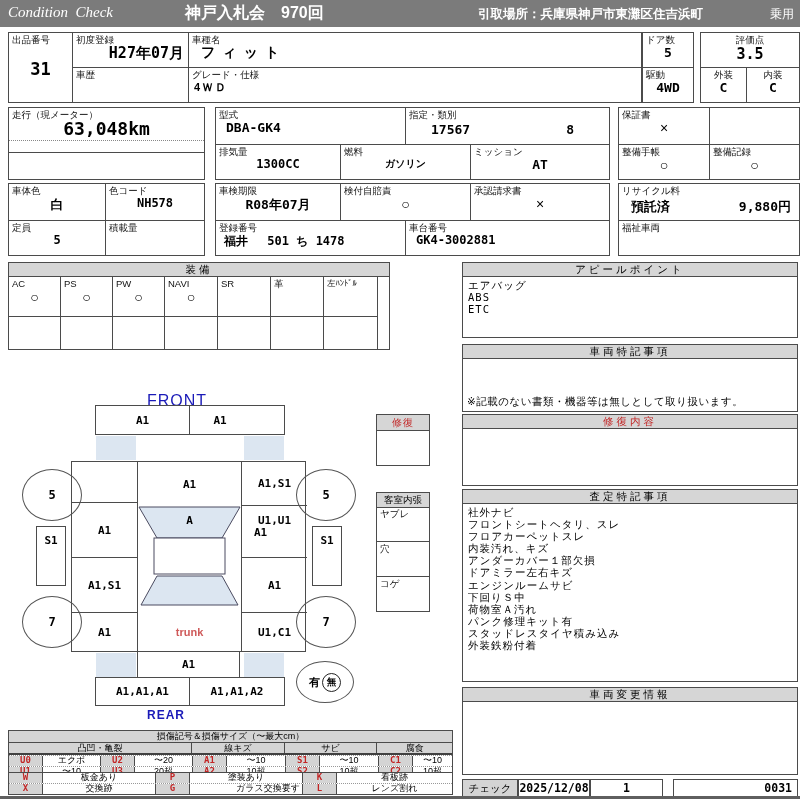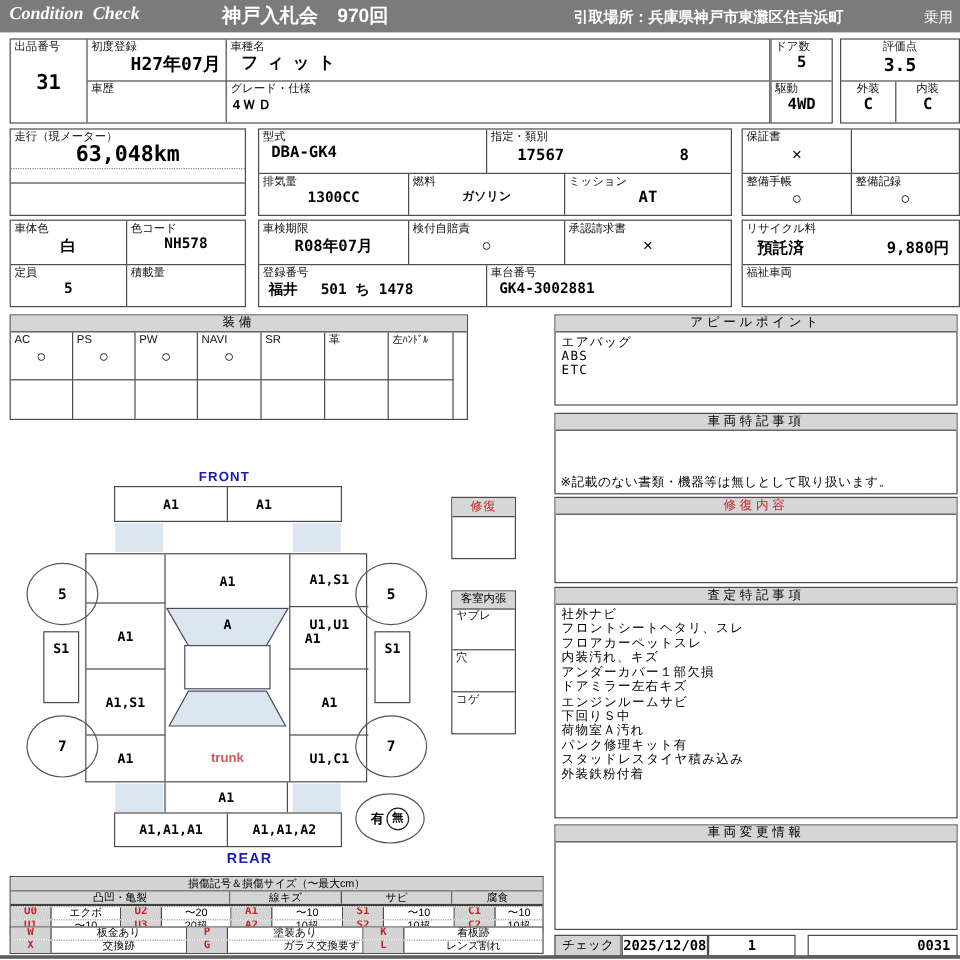--- a/index.html
+++ b/index.html
@@ -30,21 +30,21 @@
   .lg-g{box-sizing:border-box;border-right:1px solid #4b4b4b;font-size:9px;line-height:10px;text-align:center;background:#d4d4d4;overflow:hidden;}
   .lg-g:last-child{border-right:none;}
   .seclist{font-size:10.5px;line-height:12.1px;padding:2px 0 0 5px;letter-spacing:1px;}
 </style>
 </head>
 <body>
 
 <div id="page">
 
   <div class="abs hdrbar" style="left:0;top:0;width:800px;height:27px;">
-    <div class="abs" style="left:8px;top:4px;font-family:'Liberation Serif','DejaVu Serif',serif;font-style:italic;font-weight:bold;font-size:15px;white-space:pre;">Condition  Check</div>
+    <div class="abs" style="left:8px;top:4px;font-family:'Liberation Serif','DejaVu Serif',serif;font-style:italic;font-weight:normal;font-size:15px;white-space:pre;">Condition  Check</div>
     <div class="abs" style="left:185px;top:3px;font-size:16px;font-weight:bold;white-space:pre;">神戸入札会　970回</div>
     <div class="abs" style="left:478px;top:6px;font-size:12.5px;font-weight:bold;white-space:nowrap;">引取場所：兵庫県神戸市東灘区住吉浜町</div>
     <div class="abs" style="right:6px;top:6px;font-size:12px;margin-left:24px;">乗用</div>
   </div>
 
   <div class="abs bx" style="left:8px;top:32px;width:634px;height:71px;">
     <div class="cell br" style="left:0;top:0;width:64px;height:69px;">
       <span class="lbl">出品番号</span>
       <div class="val vc" style="font-size:17px;margin-top:14px;">31</div>
     </div>
@@ -295,21 +295,21 @@
       <span class="lbl" style="font-size:9.5px;">ヤブレ</span>
     </div>
     <div class="cell bb" style="left:0;top:49px;width:52px;height:35px;">
       <span class="lbl" style="font-size:9.5px;">穴</span>
     </div>
     <div class="cell" style="left:0;top:84px;width:52px;height:34px;">
       <span class="lbl" style="font-size:9.5px;">コゲ</span>
     </div>
   </div>
 
-  <div class="abs blue" style="left:147px;top:392px;width:80px;text-align:center;font-weight:bold;font-size:11px;letter-spacing:1px;">FRONT</div>
+  <div class="abs blue" style="left:147px;top:392px;width:80px;text-align:left;font-weight:normal;font-size:16px;letter-spacing:1px;">FRONT</div>
 
   <div class="abs bx" style="left:95px;top:405px;width:190px;height:30px;">
     <div class="cell br" style="left:0;top:0;width:94px;height:28px;">
       <div class="dval" style="height:28px;">A1</div>
     </div>
     <div class="cell" style="left:94px;top:0;width:94px;height:28px;">
       <div class="dval" style="height:28px;width:60px;">A1</div>
     </div>
   </div>
 
@@ -367,21 +367,21 @@
     <div class="dval" style="height:24px;">A1</div>
   </div>
   <div class="abs bx" style="left:95px;top:677px;width:190px;height:29px;">
     <div class="cell br" style="left:0;top:0;width:94px;height:27px;">
       <div class="dval" style="height:27px;">A1,A1,A1</div>
     </div>
     <div class="cell" style="left:94px;top:0;width:94px;height:27px;">
       <div class="dval" style="height:27px;">A1,A1,A2</div>
     </div>
   </div>
-  <div class="abs blue" style="left:147px;top:708px;width:80px;text-align:right;font-weight:bold;font-size:12px;letter-spacing:1px;">REAR</div>
+  <div class="abs blue" style="left:147px;top:708px;width:80px;text-align:left;font-weight:bold;font-size:12px;letter-spacing:1px;">REAR</div>
 
   <div class="wheel" style="left:22px;top:469px;width:60px;height:52px;">5</div>
   <div class="wheel" style="left:296px;top:469px;width:60px;height:52px;">5</div>
   <div class="wheel" style="left:22px;top:596px;width:60px;height:52px;">7</div>
   <div class="wheel" style="left:296px;top:596px;width:60px;height:52px;">7</div>
 
   <div class="abs bx" style="left:36px;top:526px;width:30px;height:60px;">
     <div class="val vc" style="font-size:11px;padding-top:7px;">S1</div>
   </div>
   <div class="abs bx" style="left:312px;top:526px;width:30px;height:60px;">

